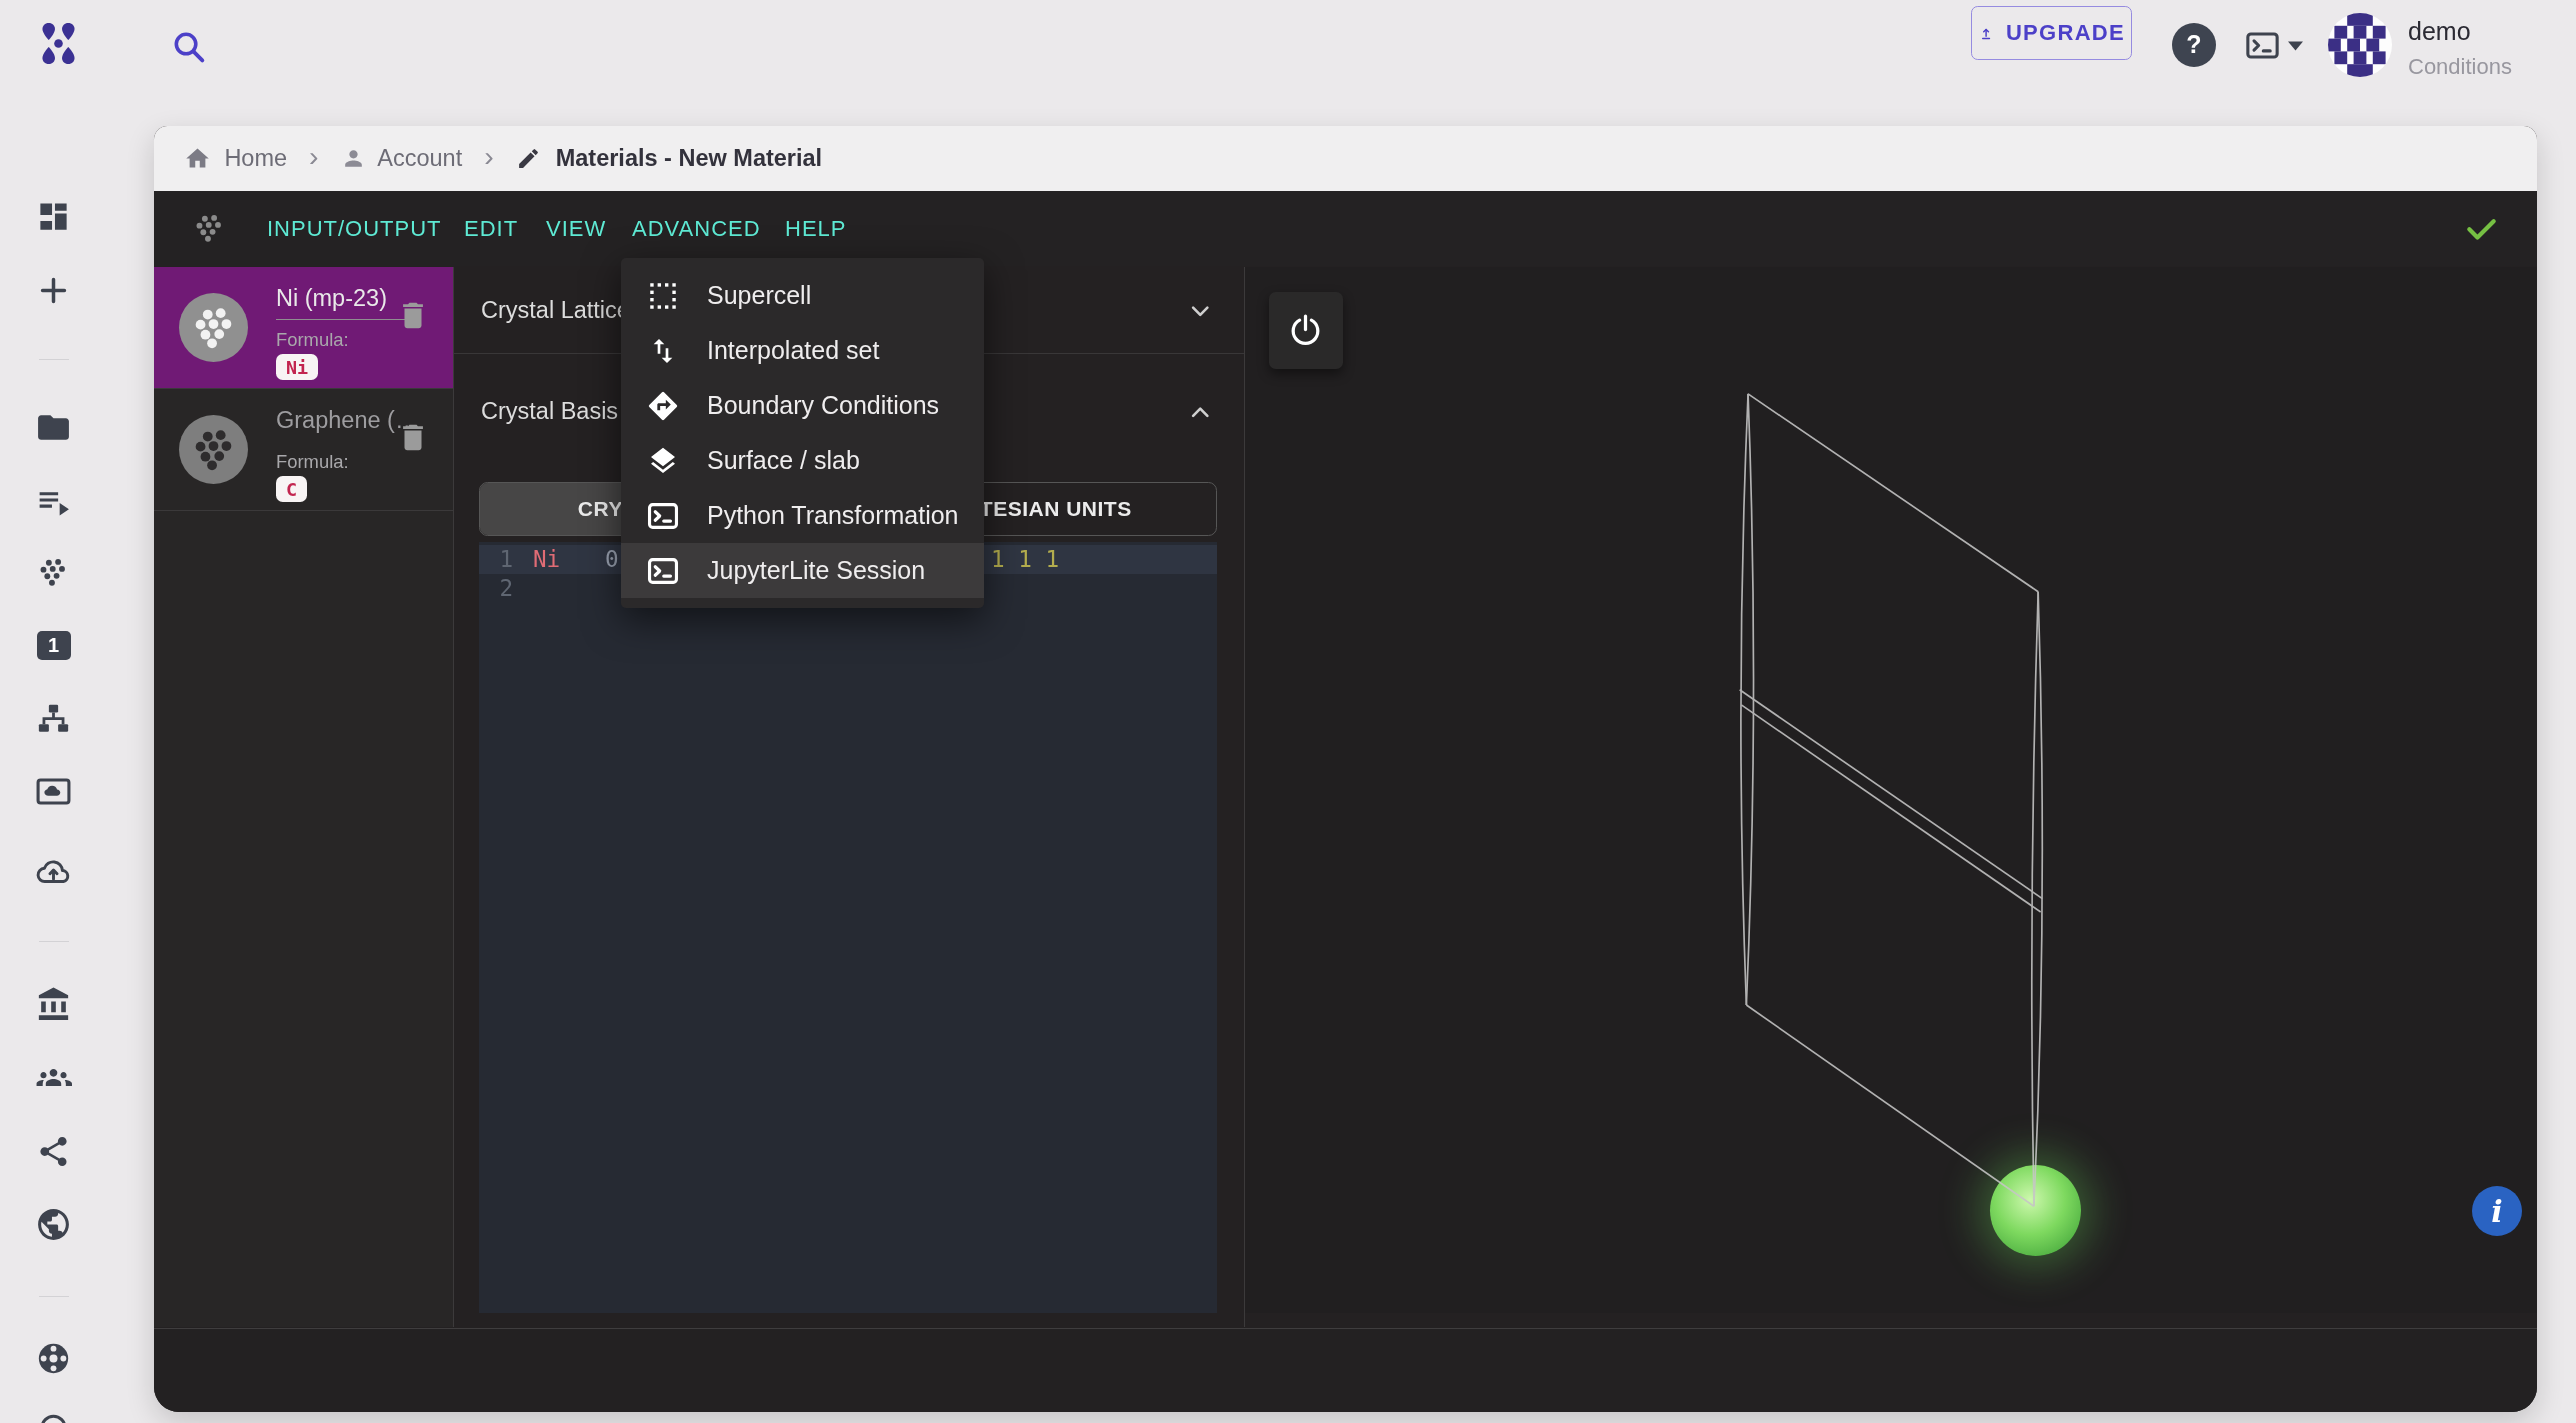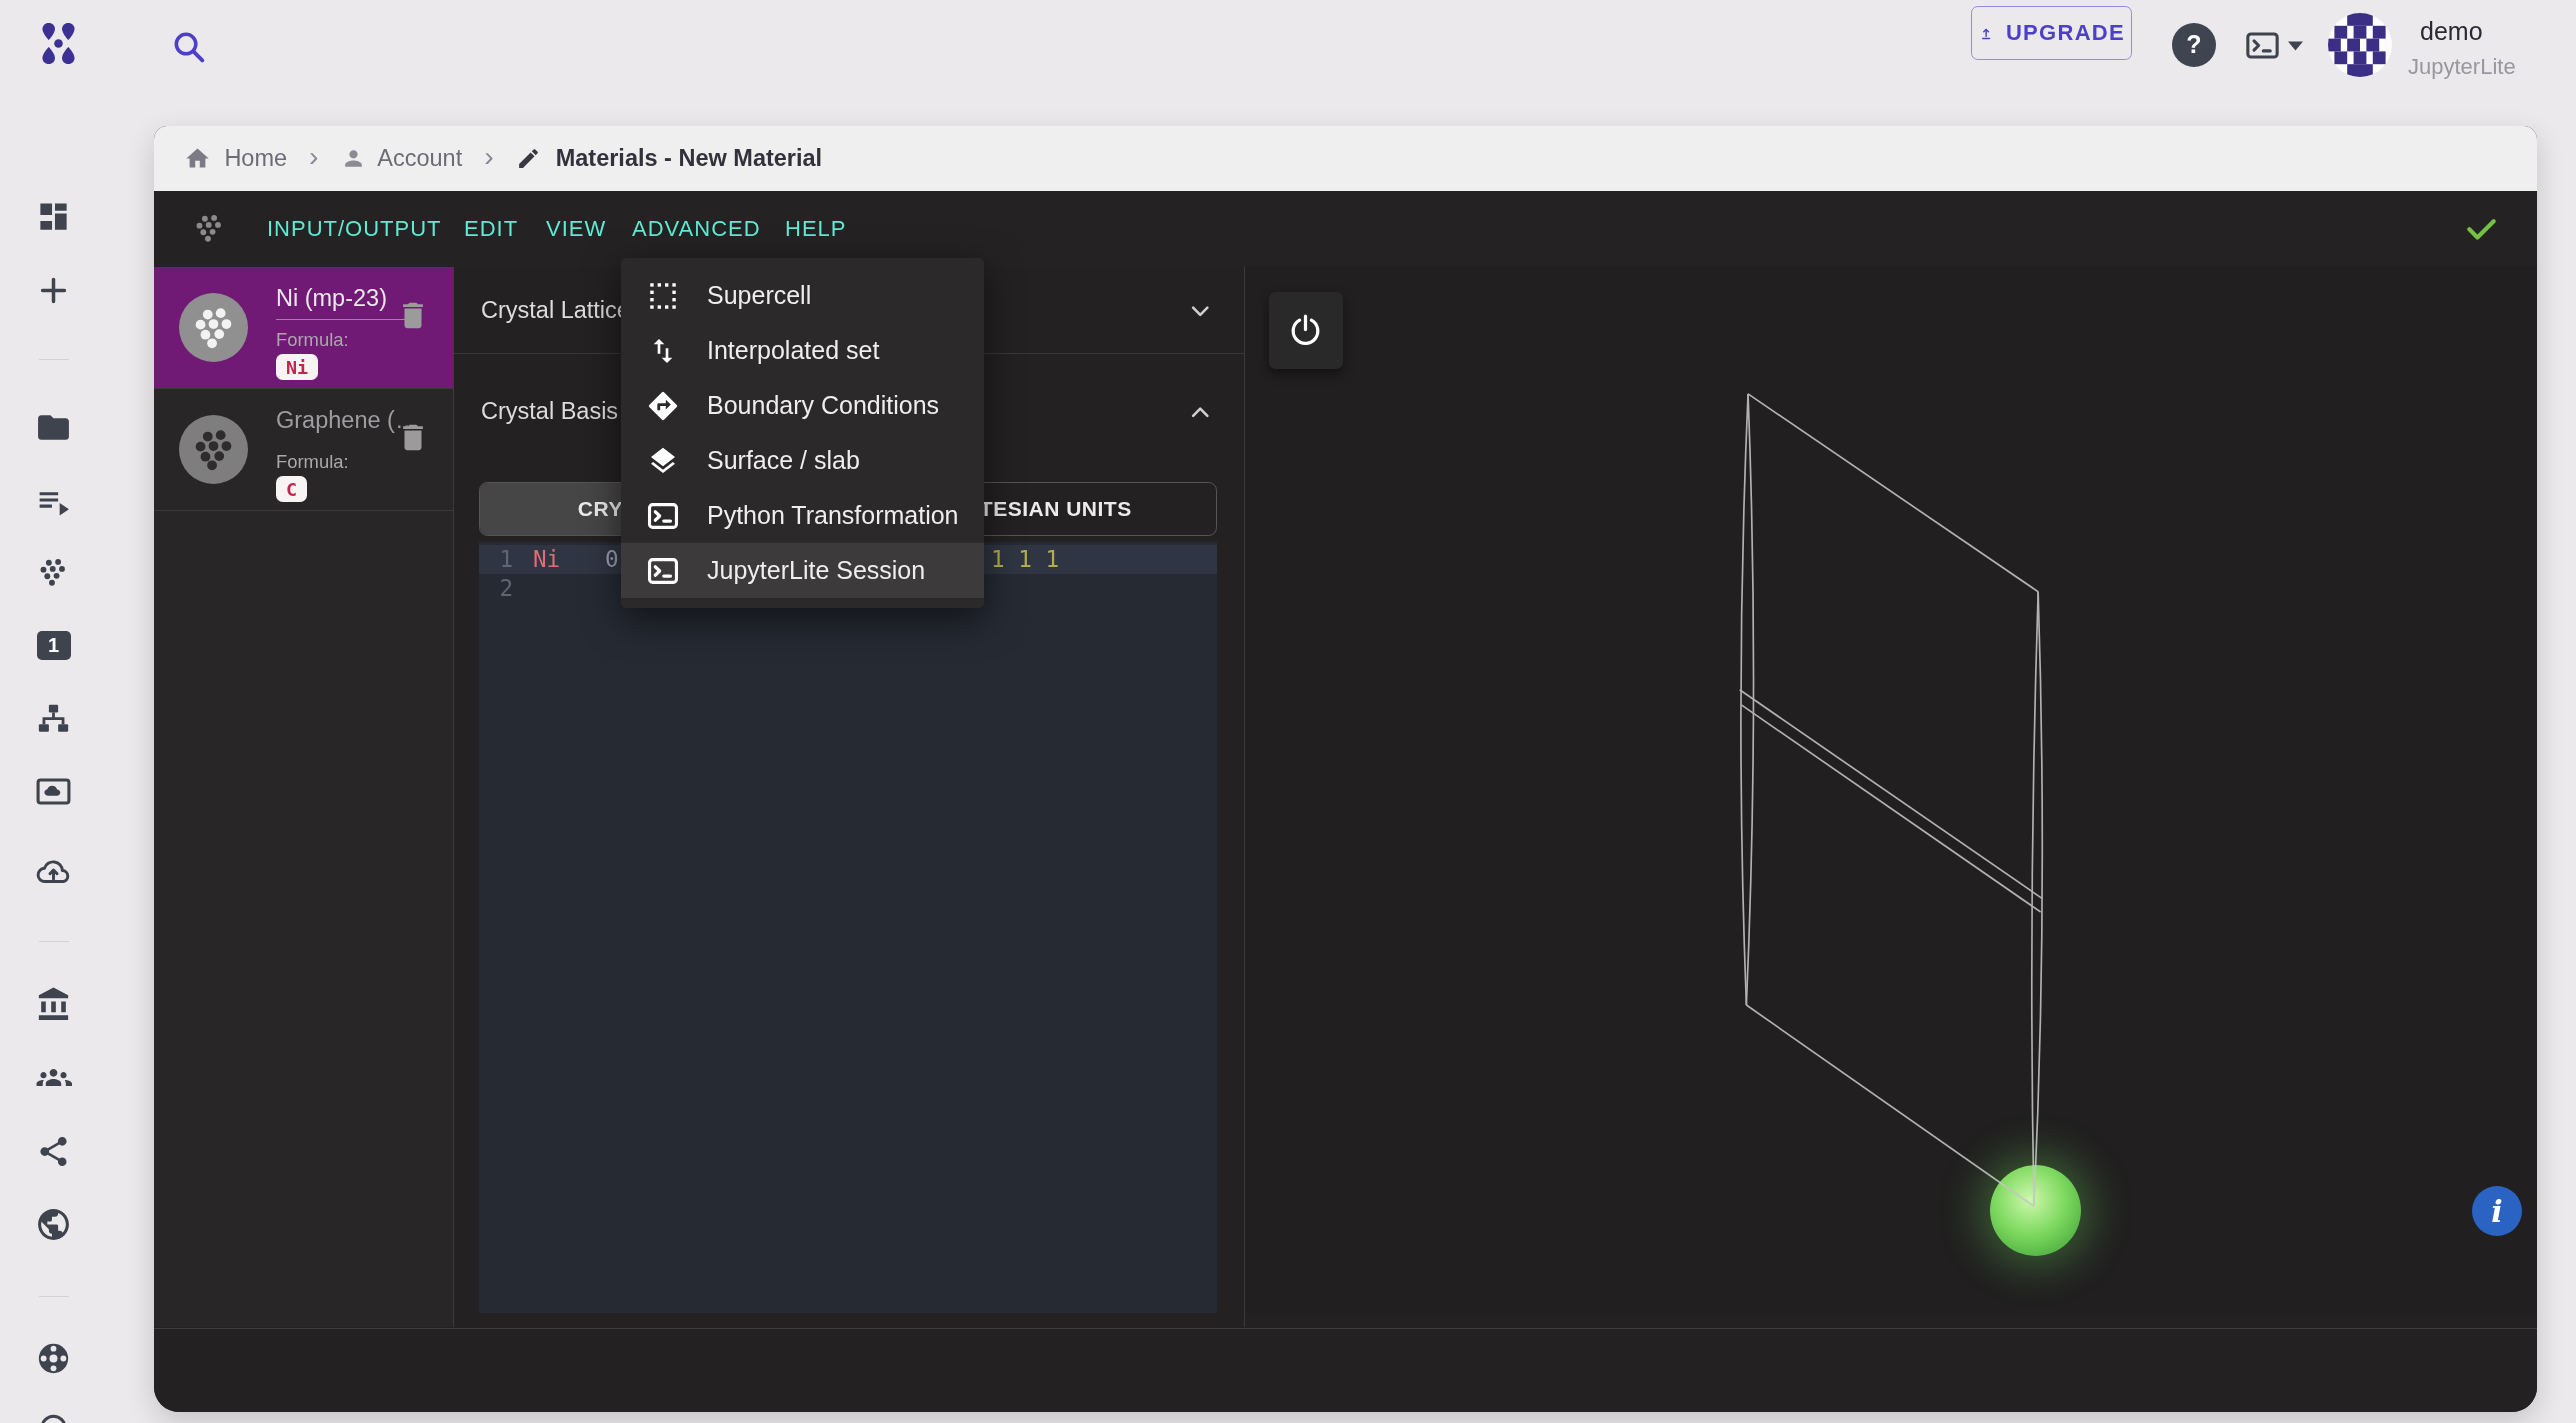--- a/index.html
+++ b/index.html
@@ -142,22 +142,22 @@
             <rect x="3" y="4" width="2" height="2"></rect>
             <rect x="6" y="4" width="2" height="2"></rect>
           <rect x="1" y="6" width="2" height="2"></rect>
             <rect x="4" y="6" width="2" height="2"></rect>
             <rect x="7" y="6" width="2" height="2"></rect>
           <rect x="3" y="8" width="2" height="2"></rect>
             <rect x="5" y="8" width="2" height="2"></rect>
         </g>
       </svg>
     </div>
-    <div class="user-name abs" style="left:2408px;top:17px;cursor:pointer;margin-left:12px;">demo</div>
-    <div class="user-plan abs" style="left:2408px;top:49px;">JupyterLite</div>
+    <div class="user-name abs" style="left:2408px;top:17px;cursor:pointer;">demo</div>
+    <div class="user-plan abs" style="left:2408px;top:49px;">Conditions</div>
   </div>
 
   <div class="abs" style="left:0;top:92px;width:109px;height:1332px;">
     <div class="sb-icon" style="top:106px;">
       <svg width="35" height="35" viewBox="0 0 24 24">
           <path fill="#3e434e" d="M3 11h8V3H3zm10-8v5h8V3zM3 21h8v-6H3zm10 0h8V10h-8z"></path>
         </svg>
     </div>
     <div class="sb-icon" style="top:180px;">
       <svg width="35" height="35" viewBox="0 0 24 24">

